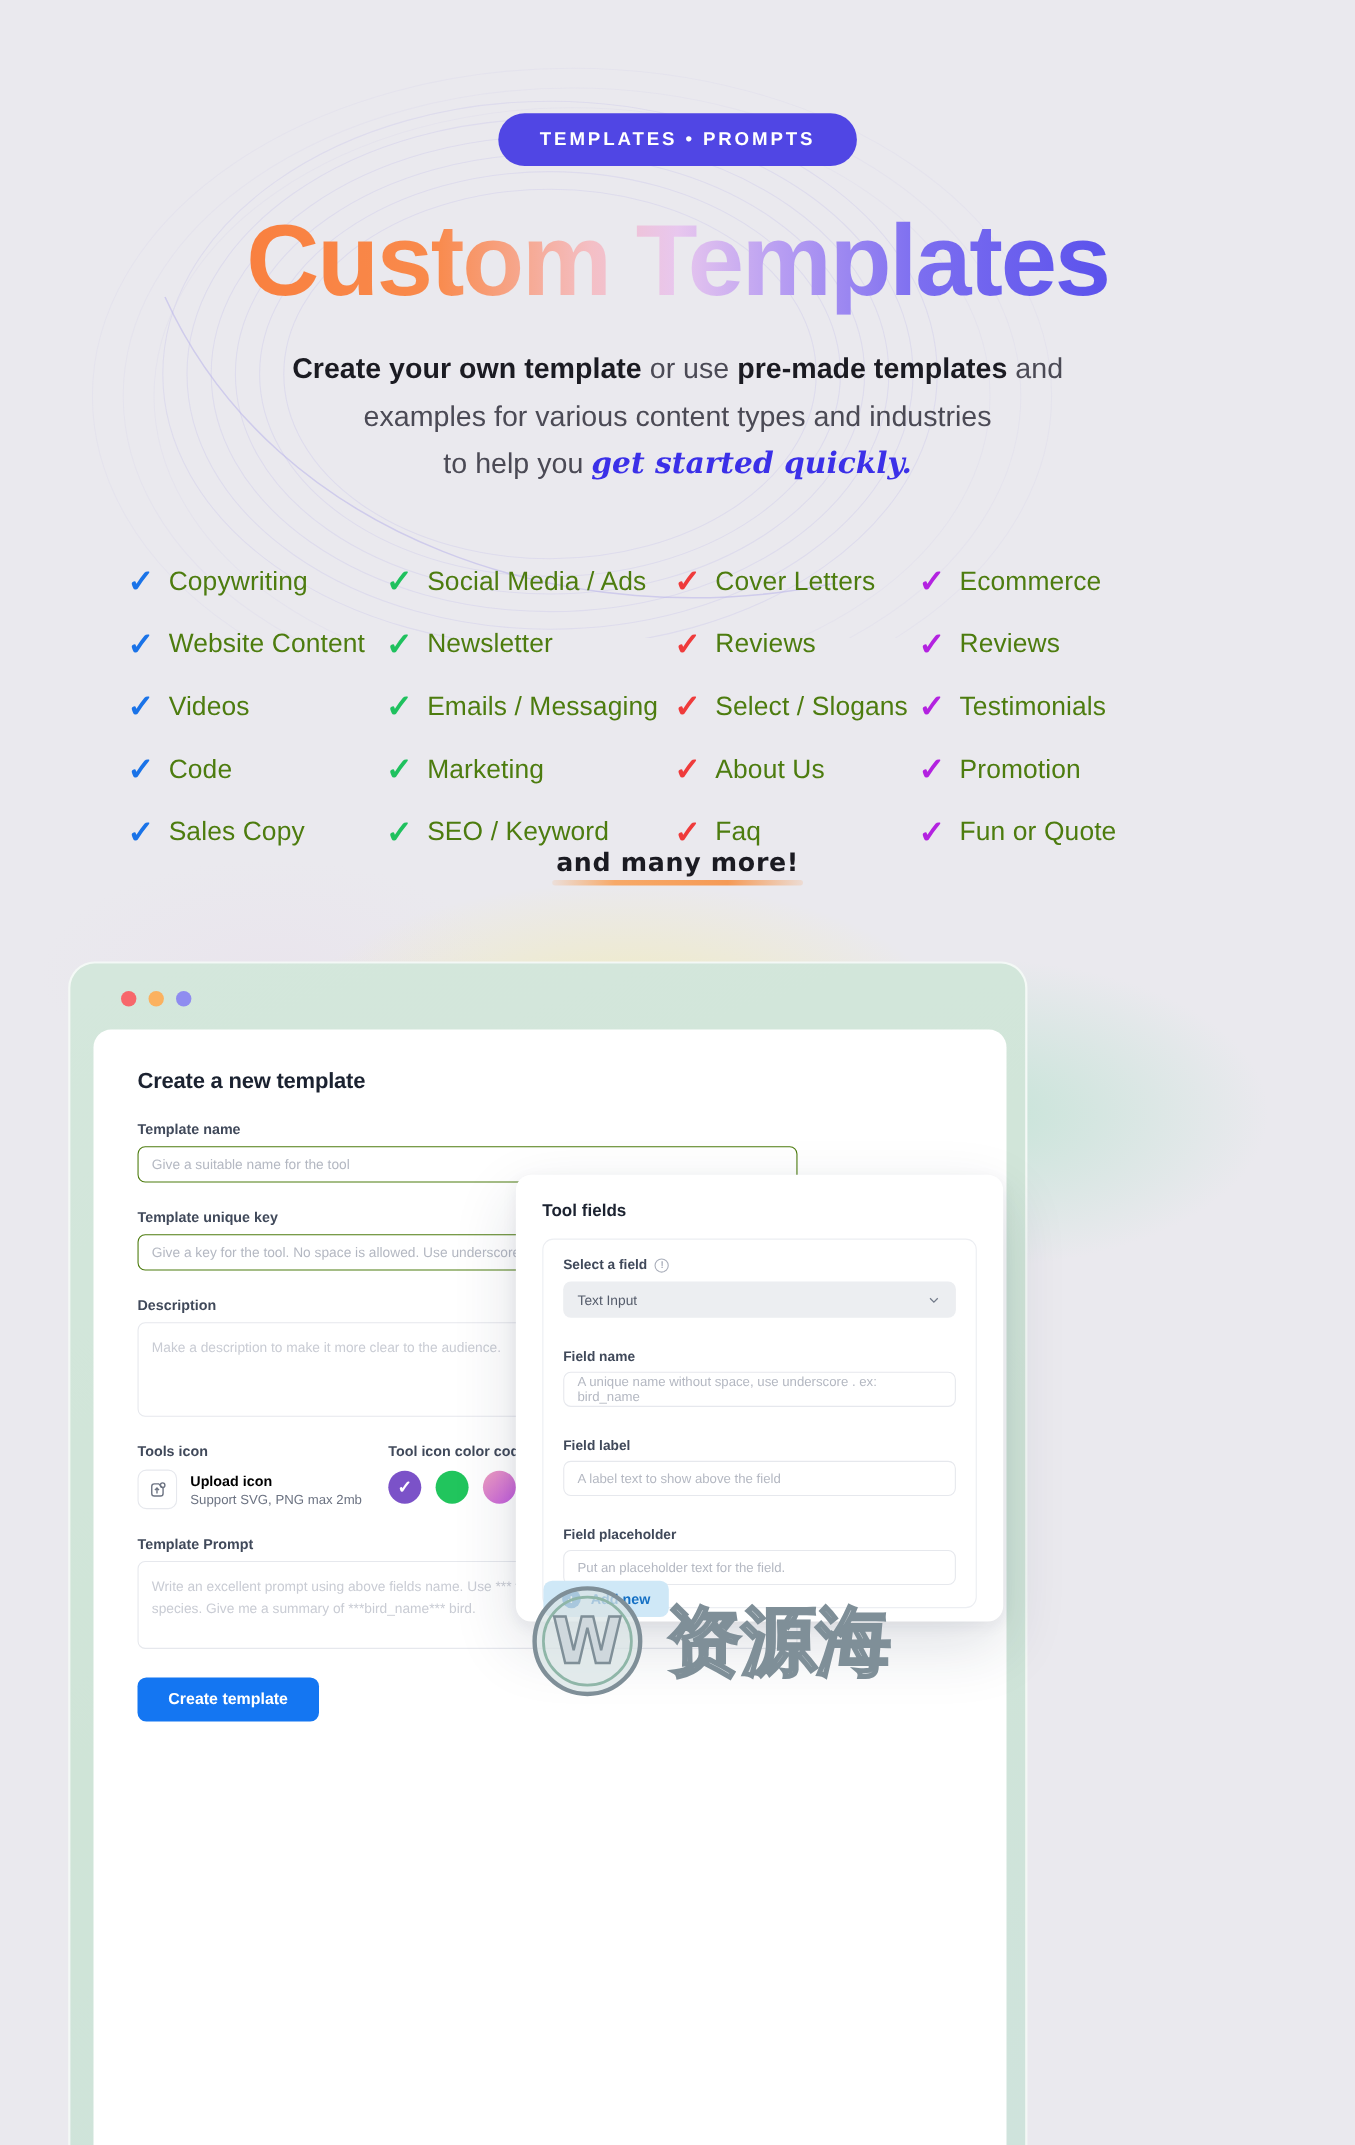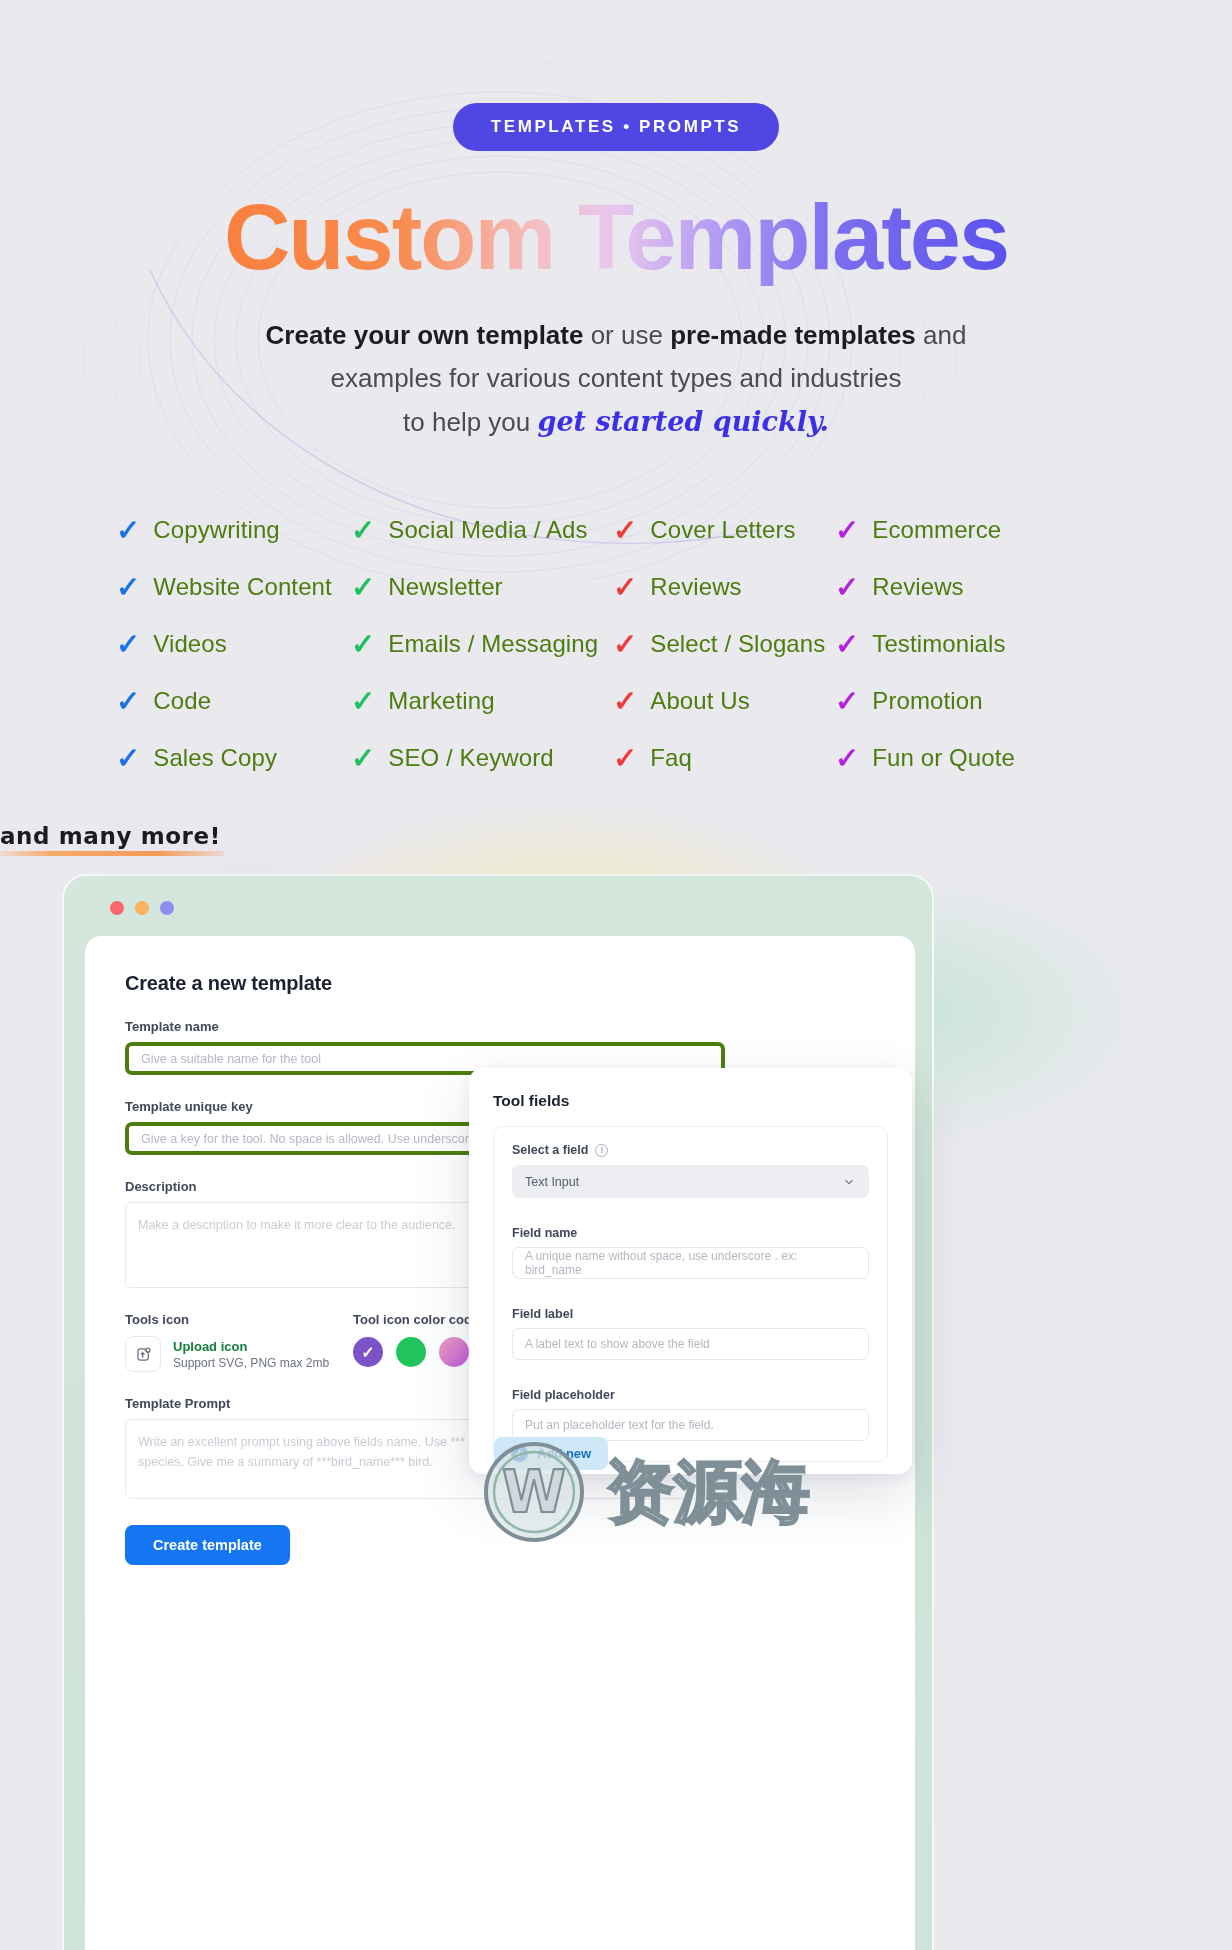--- a/index.html
+++ b/index.html
@@ -54,21 +54,21 @@
     position:relative; z-index:3;
     margin:72px auto 0; width:1000px;
     display:grid; grid-template-columns:235px 262px 222px 240px;
     row-gap:28px;
   }
   .check-item { display:flex; align-items:center; gap:13px; }
   .check-mark { font-size:29px; line-height:1; font-weight:700; flex:0 0 auto; }
   .check-label { font-size:24px; color:#4d7c0f; font-weight:400; letter-spacing:.1px; }
 
   
-  .many-more-wrap { position:relative; z-index:3; text-align:left; margin-top:50px; }
+  .many-more-wrap { position:relative; z-index:3; text-align:center; }
   .many-more {
     display:inline-block; position:relative;
     font-family:"DejaVu Sans", sans-serif;
     font-size:23px; font-weight:600; color:#1b1b22; letter-spacing:.6px;
   }
   .many-more::after {
     content:""; position:absolute; left:-4px; right:-4px; bottom:-7px; height:5px;
     border-radius:3px;
     background:linear-gradient(90deg,rgba(247,165,104,.15),#f7a968 25%,#f59a56 70%,rgba(247,165,104,.2));
   }
@@ -86,38 +86,38 @@
 
   .app-card {
     position:absolute; left:21px; top:60px; width:830px; height:1020px;
     background:#fff; border-radius:16px 16px 0 0;
   }
   .app-inner { padding:36px 40px 0 40px; width:680px; }
 
   .card-title { font-size:20px; font-weight:700; color:#1b2230; letter-spacing:-.2px; }
   .field-label { font-size:13px; font-weight:700; color:#40495a; margin-top:24px; margin-bottom:8px; }
   .text-input {
-    height:33px; border:4px solid #4d7c0f; border-radius:7px;
+    height:33px; border:1px solid #4d7c0f; border-radius:7px;
     display:flex; align-items:center; padding:0 12px;
     font-size:12.5px; color:#b4b8c2; background:#fff;
   }
   .text-area {
     height:86px; border:1px solid #e6e8ed; border-radius:7px;
     padding:12px; font-size:12.5px; color:#c9ccd4; line-height:20px; background:#fff;
   }
 
   .two-col { display:flex; margin-top:24px; }
   .col-a { width:228px; }
   .col-b { flex:1; }
   .upload-row { display:flex; align-items:center; gap:12px; margin-top:9px; }
   .upload-box {
     width:36px; height:36px; border:1px solid #e6e8ed; border-radius:8px;
     display:flex; align-items:center; justify-content:center; background:#fff;
   }
-  .upload-title { font-size:13px; font-weight:700; color:#15803d; }
+  .upload-title { font-size:13px; font-weight:700; color:#000000; }
   .upload-sub { font-size:12px; color:#6c7382; margin-top:2px; }
 
   .swatches { display:flex; gap:13px; margin-top:10px; }
   .swatch { width:30px; height:30px; border-radius:50%; display:flex; align-items:center; justify-content:center; }
   .swatch-check { color:#fff; font-size:16px; font-weight:700; }
 
   .primary-btn {
     display:inline-flex; align-items:center; justify-content:center;
     margin-top:26px; height:40px; padding:0 28px; border-radius:8px;
     background:#1476f2; color:#fff; font-size:14.5px; font-weight:700;

